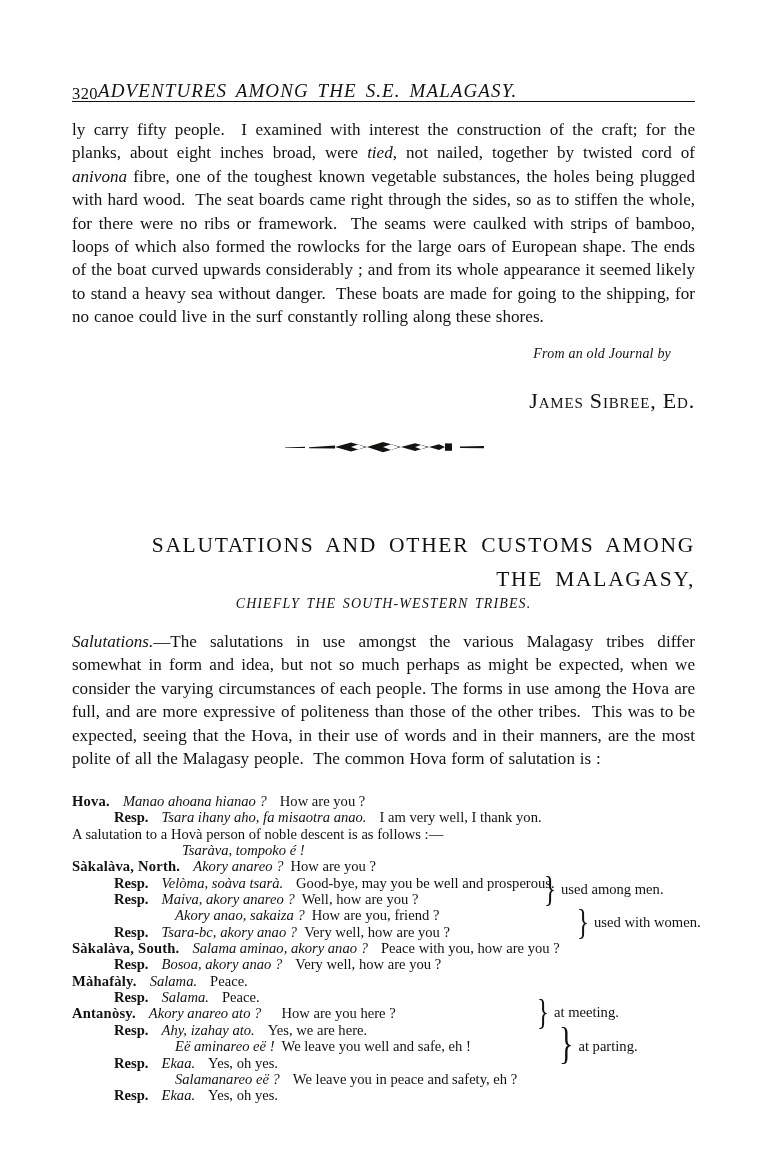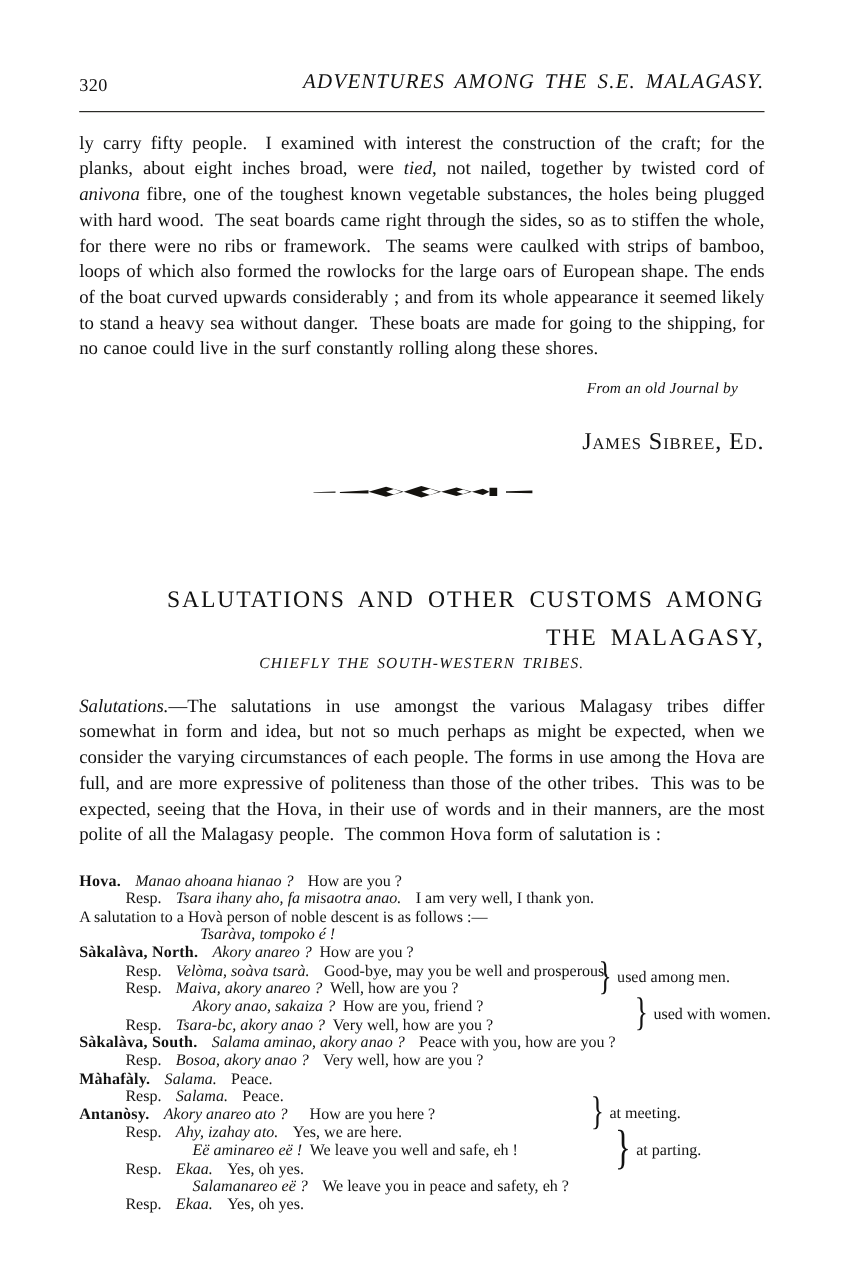--- a/index.html
+++ b/index.html
@@ -20,38 +20,38 @@
     position: absolute;
     left: 0; top: 0;
     width: 767px;
     height: 1170px;
   }
 
   
   .running-head {
     position: absolute;
     left: 72px;
-    top: 64px;
+    top: 80px;
     width: 623px;
     height: 26px;
   }
   .folio {
     position: absolute;
     left: 0;
     top: 4px;
     font-size: 16.5px;
     letter-spacing: 0.4px;
     font-family: "Liberation Serif", serif;
   }
   .head-title {
     position: absolute;
     left: 0;
     top: 0;
     width: 623px;
-    text-align: right;
+    text-align: left;
     font-style: italic;
     font-size: 19px;
     letter-spacing: 1.1px;
     word-spacing: 3px;
     padding-left: 26px;
     box-sizing: border-box;
   }
   .head-rule {
     position: absolute;
     left: 72px;
@@ -152,21 +152,21 @@
   .d-row {
     position: relative;
     white-space: nowrap;
     height: 16.35px;
   }
   .d-label {
     font-weight: bold;
     letter-spacing: 0.2px;
   }
   .d-resp {
-    font-weight: normal;
+    font-weight: bold;
   }
   .mg { font-style: italic; }
   .en { font-style: normal; }
 
   
   .ind-0  { padding-left: 0px; }
   .ind-2  { padding-left: 42px; }
   .ind-3  { padding-left: 110px; }
   .ind-4  { padding-left: 103px; }
 

